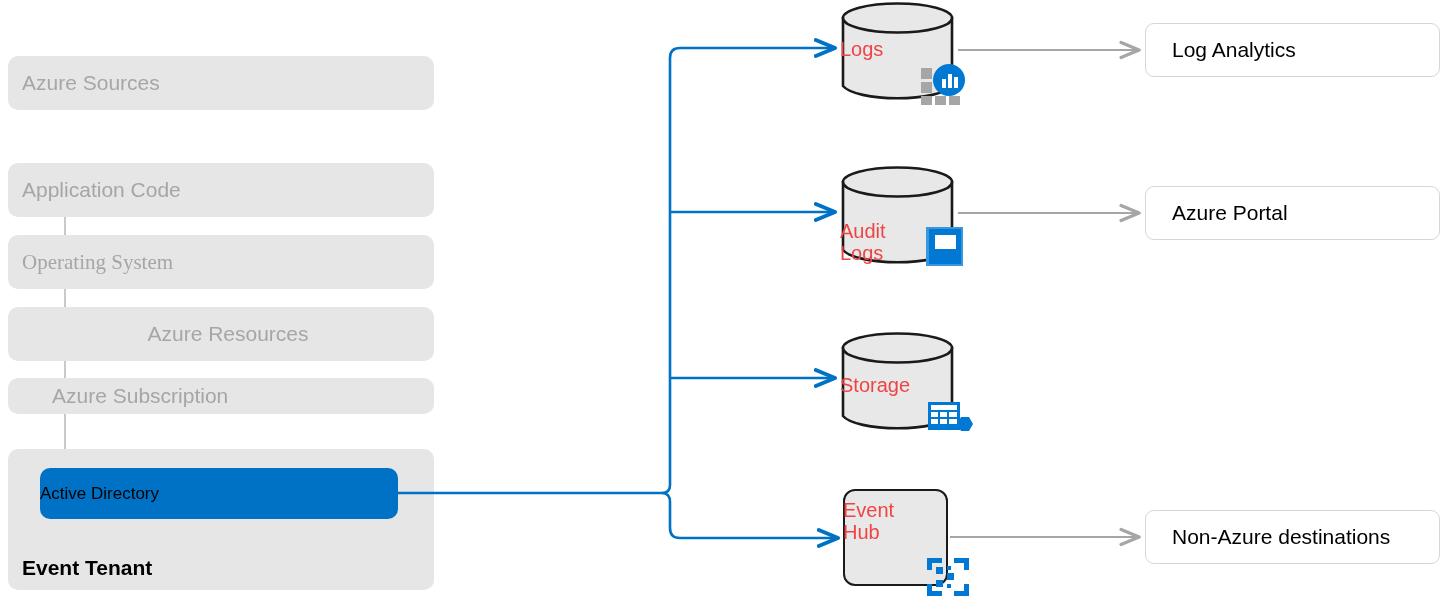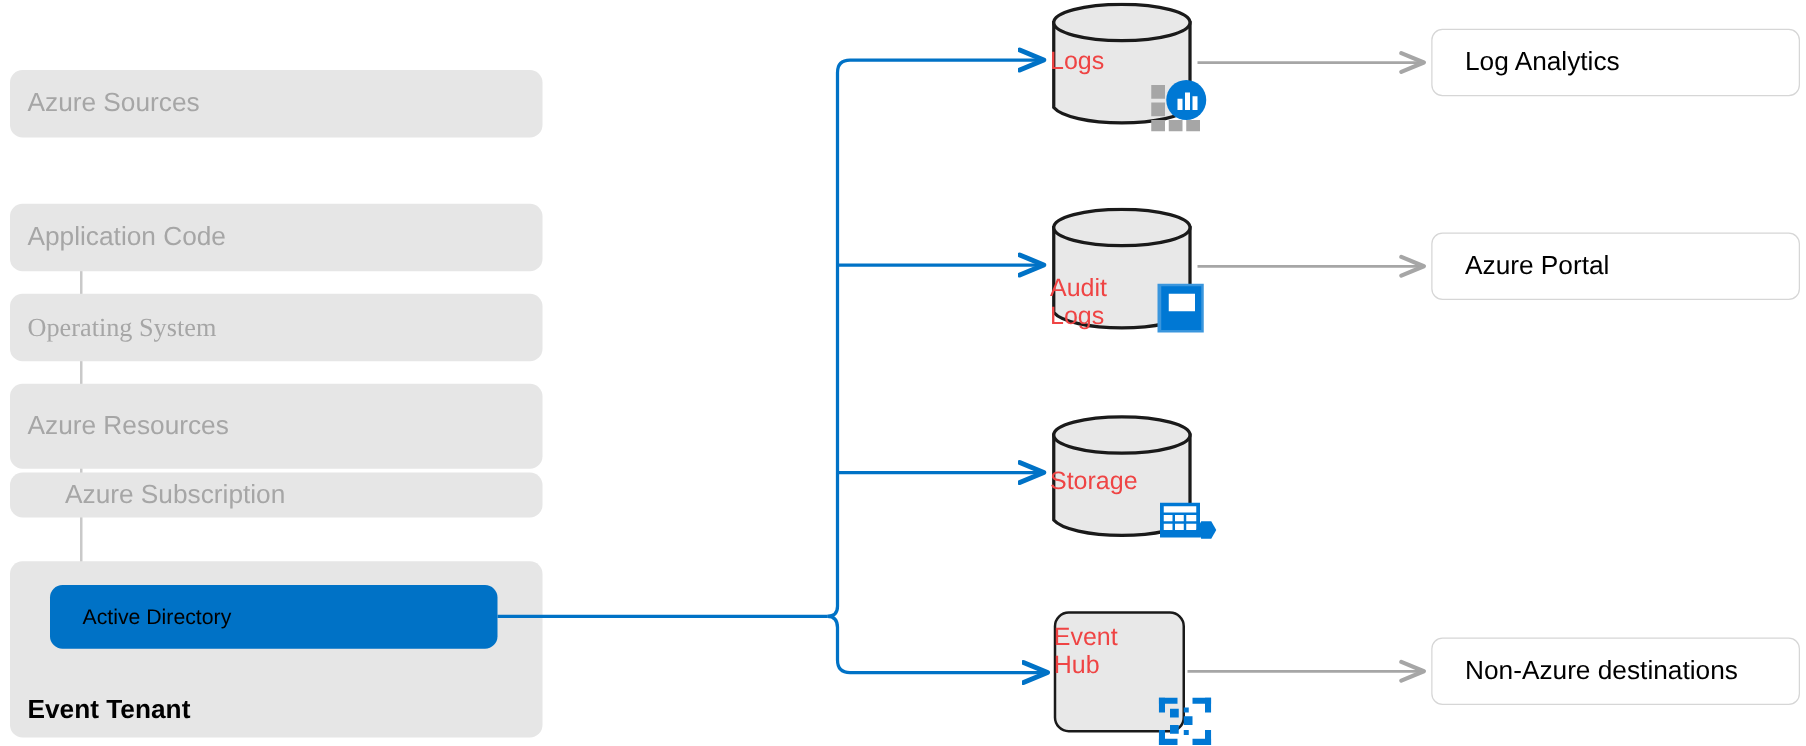--- a/index.html
+++ b/index.html
@@ -46,21 +46,20 @@
     color: #000000;
   }
   .ad-box {
     position: absolute;
     background: #0072c6;
     border-radius: 10px;
     color: #000000;
     font-size: 17px;
     display: flex;
     align-items: center;
-    padding-left: 26px;
     box-sizing: border-box;
   }
 
   .gray-spine {
     position: absolute;
     background: #c9c9c9;
     width: 2px;
   }
 
   
@@ -121,21 +120,21 @@
   </div>
 
   <div class="src-box" style="left:8px; top:163px; width:426px; height:54px;">
     <span>Application Code</span>
   </div>
 
   <div class="src-box" style="left:8px; top:235px; width:426px; height:54px;font-family:Liberation Serif, serif;">
     <span>Operating System</span>
   </div>
 
-  <div class="src-box" style="left:8px; top:307px; width:426px; height:68px;">
+  <div class="src-box" style="left:8px; top:307px; width:426px; height:54px;justify-content:center;">
     <span>Azure Resources</span>
   </div>
 
   <div class="src-box" style="left:8px; top:378px; width:426px; height:36px;padding-left:44px;">
     <span>Azure Subscription</span>
   </div>
 
   <div class="tenant-box" style="left:8px; top:449px; width:426px; height:141px;">
     <span class="tenant-label">Event Tenant</span>
   </div>

